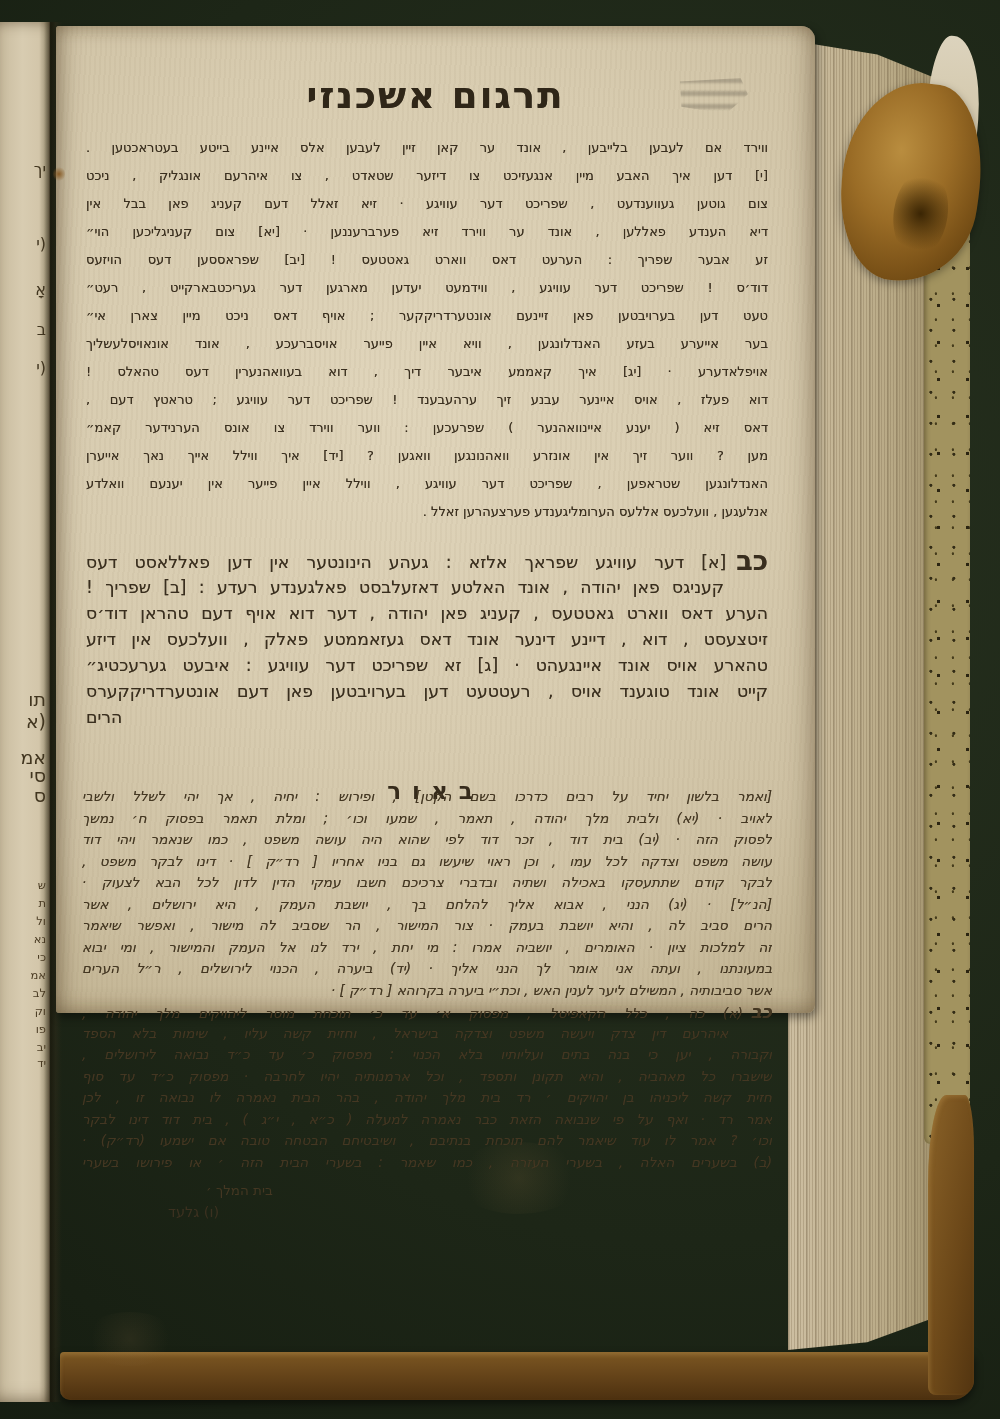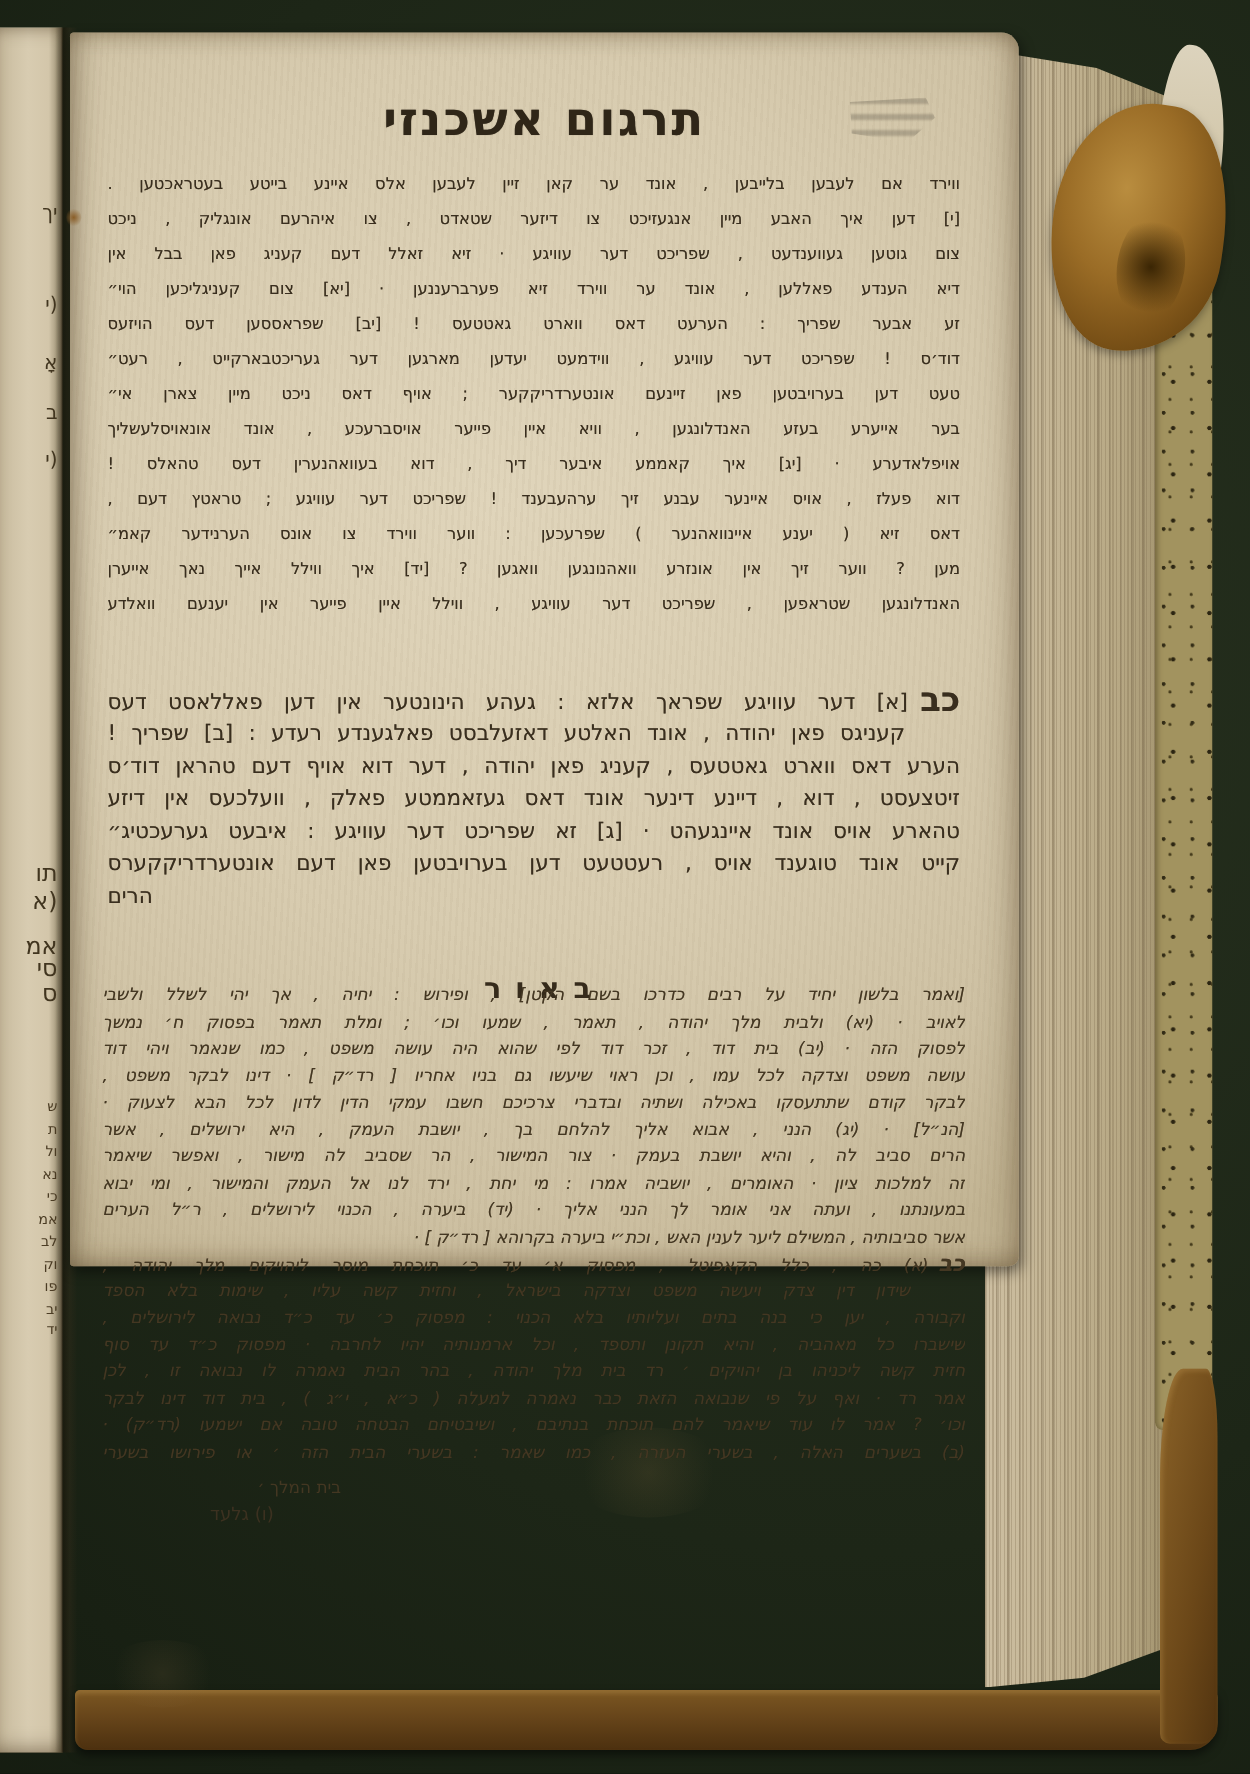--- a/index.html
+++ b/index.html
@@ -145,20 +145,21 @@
       <div class="ln">דיא הענדע פאללען , אונד ער ווירד זיא פערברעננען · [יא] צום קעניגליכען הוי״</div>
       <div class="ln">זע אבער שפריך : הערעט דאס ווארט גאטטעס ! [יב] שפראססען דעס הויזעס</div>
       <div class="ln">דוד׳ס ! שפריכט דער עוויגע , ווידמעט יעדען מארגען דער געריכטבארקייט , רעט״</div>
       <div class="ln">טעט דען בערויבטען פאן זיינעם אונטערדריקקער ; אויף דאס ניכט מיין צארן אי״</div>
       <div class="ln">בער אייערע בעזע האנדלונגען , וויא איין פייער אויסברעכע , אונד אונאויסלעשליך</div>
       <div class="ln">אויפלאדערע · [יג] איך קאממע איבער דיך , דוא בעוואהנערין דעס טהאלס !</div>
       <div class="ln">דוא פעלז , אויס איינער עבנע זיך ערהעבענד ! שפריכט דער עוויגע ; טראטץ דעם ,</div>
       <div class="ln">דאס זיא ( יענע איינוואהנער ) שפרעכען : ווער ווירד צו אונס הערנידער קאמ״</div>
       <div class="ln">מען ? ווער זיך אין אונזרע וואהנונגען וואגען ? [יד] איך ווילל אייך נאך אייערן</div>
       <div class="ln">האנדלונגען שטראפען , שפריכט דער עוויגע , ווילל איין פייער אין יענעם וואלדע</div>
+      <div class="ln j-end">אנלעגען , וועלכעס אללעס הערומליגענדע פערצעהרען זאלל .</div>
     </div>
 
     <div class="tblock p2">
       <div class="ln"><span class="drop1">כב</span><span>[א] דער עוויגע שפראך אלזא : געהע הינונטער אין דען פאללאסט דעס</span></div>
       <div class="ln ind">קעניגס פאן יהודה , אונד האלטע דאזעלבסט פאלגענדע רעדע : [ב] שפריך !</div>
       <div class="ln">הערע דאס ווארט גאטטעס , קעניג פאן יהודה , דער דוא אויף דעם טהראן דוד׳ס</div>
       <div class="ln">זיטצעסט , דוא , דיינע דינער אונד דאס געזאממטע פאלק , וועלכעס אין דיזע</div>
       <div class="ln">טהארע אויס אונד איינגעהט · [ג] זא שפריכט דער עוויגע : איבעט גערעכטיג״</div>
       <div class="ln">קייט אונד טוגענד אויס , רעטטעט דען בערויבטען פאן דעם אונטערדריקקערס</div>
       <div class="ln end-left">הרים</div>
@@ -171,21 +172,21 @@
       <div class="ln">לאויב · (יא) ולבית מלך יהודה , תאמר , שמעו וכו׳ ; ומלת תאמר בפסוק ח׳ נמשך</div>
       <div class="ln">לפסוק הזה · (יב) בית דוד , זכר דוד לפי שהוא היה עושה משפט , כמו שנאמר ויהי דוד</div>
       <div class="ln">עושה משפט וצדקה לכל עמו , וכן ראוי שיעשו גם בניו אחריו [ רד״ק ] · דינו לבקר משפט ,</div>
       <div class="ln">לבקר קודם שתתעסקו באכילה ושתיה ובדברי צרכיכם חשבו עמקי הדין לדון לכל הבא לצעוק ·</div>
       <div class="ln">[הנ״ל] · (יג) הנני , אבוא אליך להלחם בך , יושבת העמק , היא ירושלים , אשר</div>
       <div class="ln">הרים סביב לה , והיא יושבת בעמק · צור המישור , הר שסביב לה מישור , ואפשר שיאמר</div>
       <div class="ln">זה למלכות ציון · האומרים , יושביה אמרו : מי יחת , ירד לנו אל העמק והמישור , ומי יבוא</div>
       <div class="ln">במעונתנו , ועתה אני אומר לך הנני אליך · (יד) ביערה , הכנוי לירושלים , ר״ל הערים</div>
       <div class="ln j-end">אשר סביבותיה , המשילם ליער לענין האש , וכת״י ביערה בקרוהא [ רד״ק ] ·</div>
       <div class="ln"><span class="drop2">כב</span><span>(א) כה , כלל הקאפיטל , מפסוק א׳ עד כ׳ תוכחת מוסר ליהויקים מלך יהודה ,</span></div>
-      <div class="ln ind">שידון דין צדק ויעשה משפט וצדקה בישראל , וחזית קשה עליו , שימות בלא הספד</div>
+      <div class="ln ind">איהרעם דין צדק ויעשה משפט וצדקה בישראל , וחזית קשה עליו , שימות בלא הספד</div>
       <div class="ln">וקבורה , יען כי בנה בתים ועליותיו בלא הכנוי : מפסוק כ׳ עד כ״ד נבואה לירושלים ,</div>
       <div class="ln">שישברו כל מאהביה , והיא תקונן ותספד , וכל ארמנותיה יהיו לחרבה · מפסוק כ״ד עד סוף</div>
       <div class="ln">חזית קשה ליכניהו בן יהויקים ׳ רד בית מלך יהודה , בהר הבית נאמרה לו נבואה זו , לכן</div>
       <div class="ln">אמר רד · ואף על פי שנבואה הזאת כבר נאמרה למעלה ( כ״א , י״ג ) , בית דוד דינו לבקר</div>
       <div class="ln">וכו׳ ? אמר לו עוד שיאמר להם תוכחת בנתיבם , ושיבטיחם הבטחה טובה אם ישמעו (רד״ק) ·</div>
       <div class="ln">(ב) בשערים האלה , בשערי העזרה , כמו שאמר : בשערי הבית הזה ׳ או פירושו בשערי</div>
     </div>
 
     <div class="catchline">בית המלך ׳</div>
     <div class="signature">(ו) גלעד</div>

